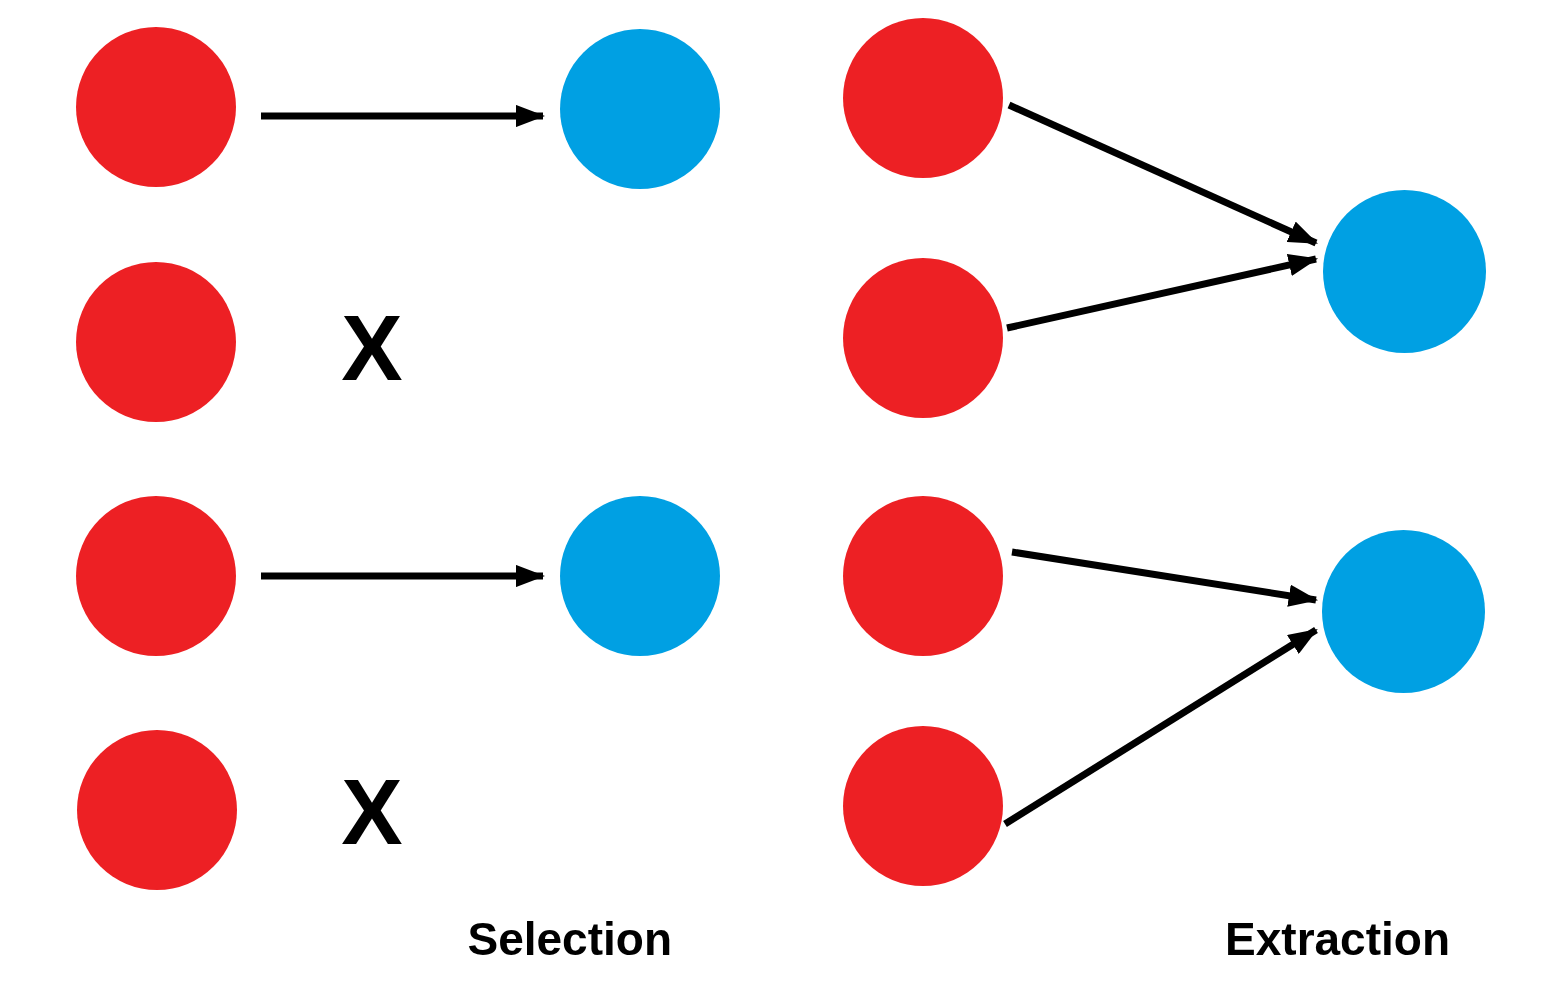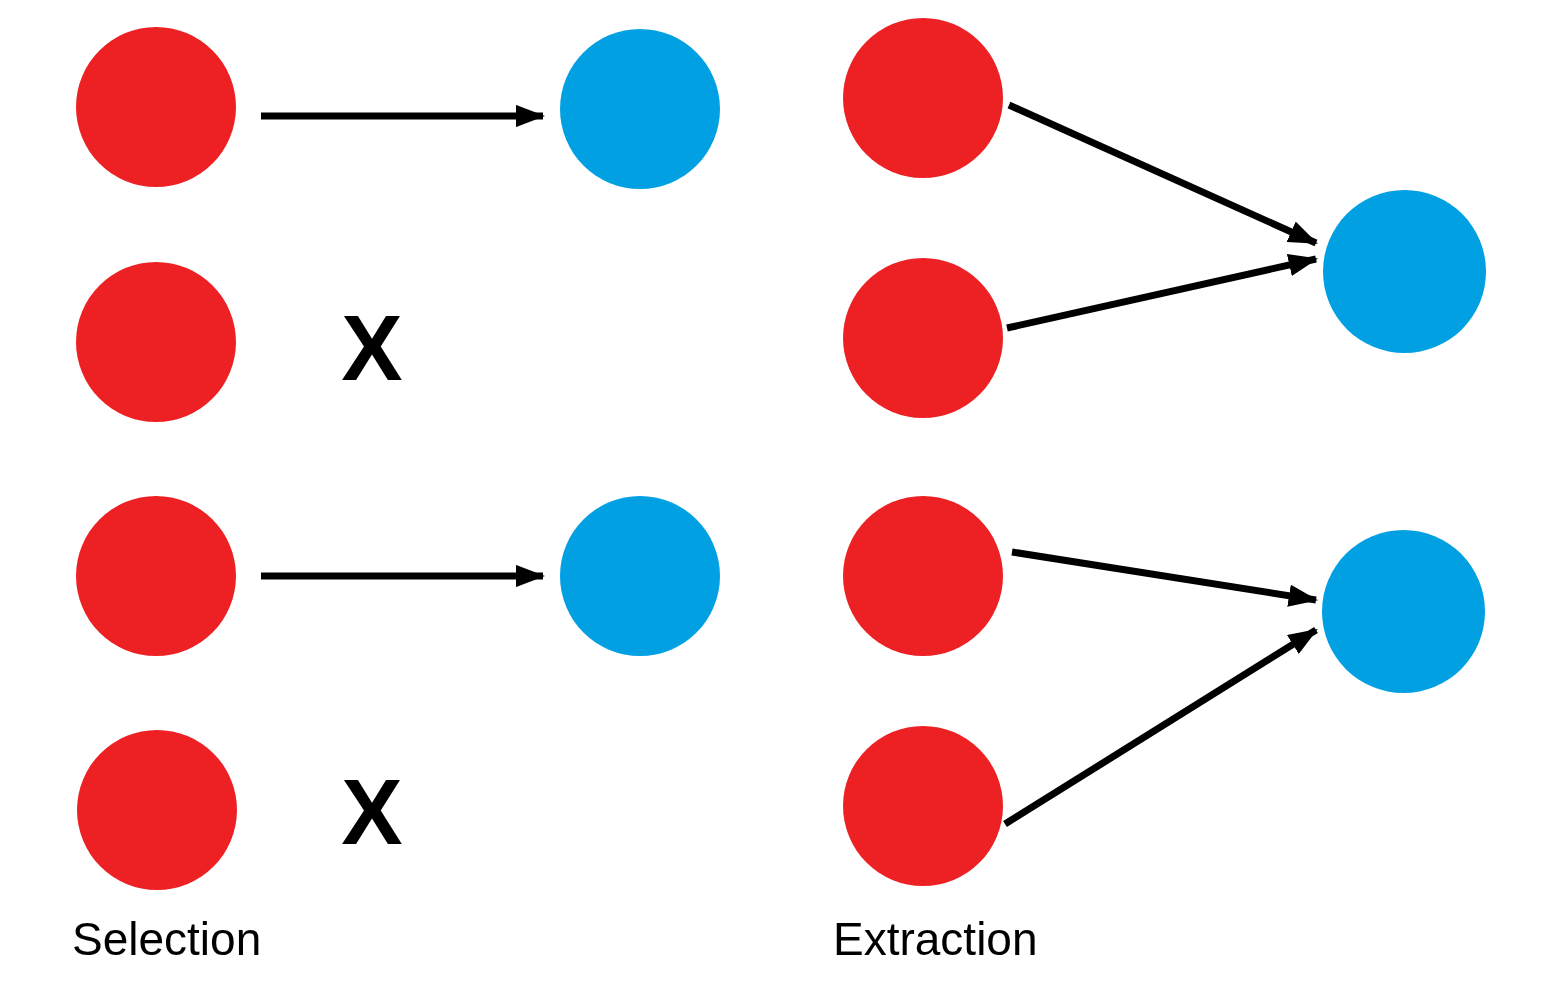--- a/index.html
+++ b/index.html
@@ -29,22 +29,23 @@
     color: #000000;
     line-height: 1;
     text-align: center;
     user-select: none;
   }
   .panel-label {
     position: absolute;
     font-family: "Liberation Sans", sans-serif;
     color: #000000;
     line-height: 1;
-    text-align: left;
+    text-align: right;
     white-space: nowrap;
+    font-weight: bold;
   }
   #edge-layer {
     position: absolute;
     left: 0;
     top: 0;
     width: 1556px;
     height: 989px;
     pointer-events: none;
   }
 </style>
@@ -84,16 +85,16 @@
       <div class="node" style="left: 1322px; top: 530px; width: 163px; height: 163px; background: rgb(0, 160, 227);"></div>
     </div>
 
   <div id="rejections-layer">
       <div class="x-mark" style="font-size: 92px; left: 272px; top: 302px; width: 200px;">X</div>
       <div class="x-mark" style="font-size: 92px; left: 272px; top: 766px; width: 200px;">X</div>
     </div>
 
   <div id="labels-layer">
       <div class="panel-label" style="font-size: 46px; left: 72px; top: 916px; width: 600px;">Selection</div>
-      <div class="panel-label" style="font-size: 46px; left: 833px; top: 916px; width: 600px;">Extraction</div>
+      <div class="panel-label" style="font-size: 46px; left: 850px; top: 916px; width: 600px;">Extraction</div>
     </div>
 
 </div>
 
 </body></html>

